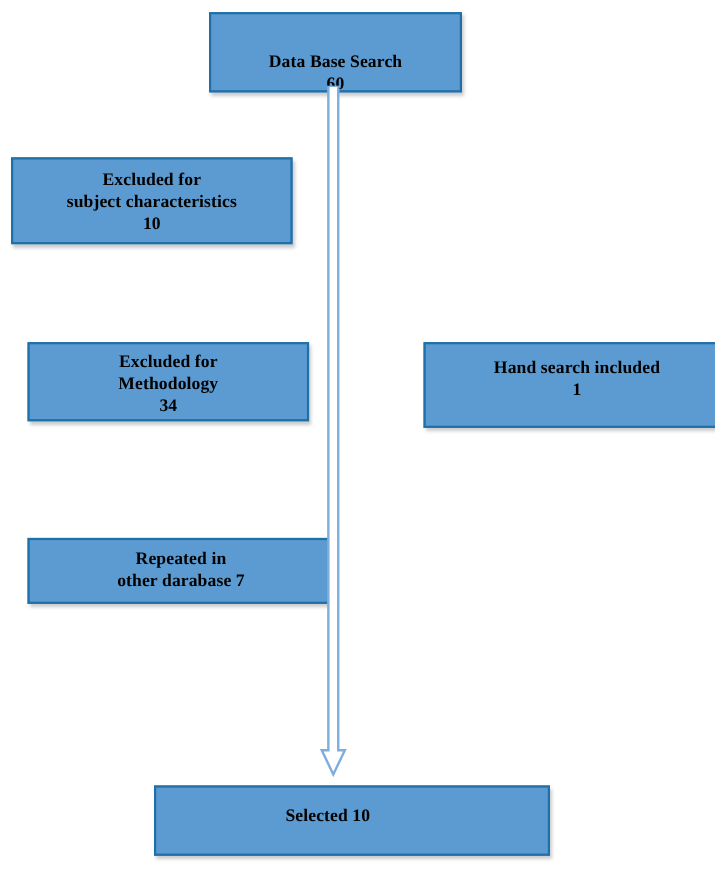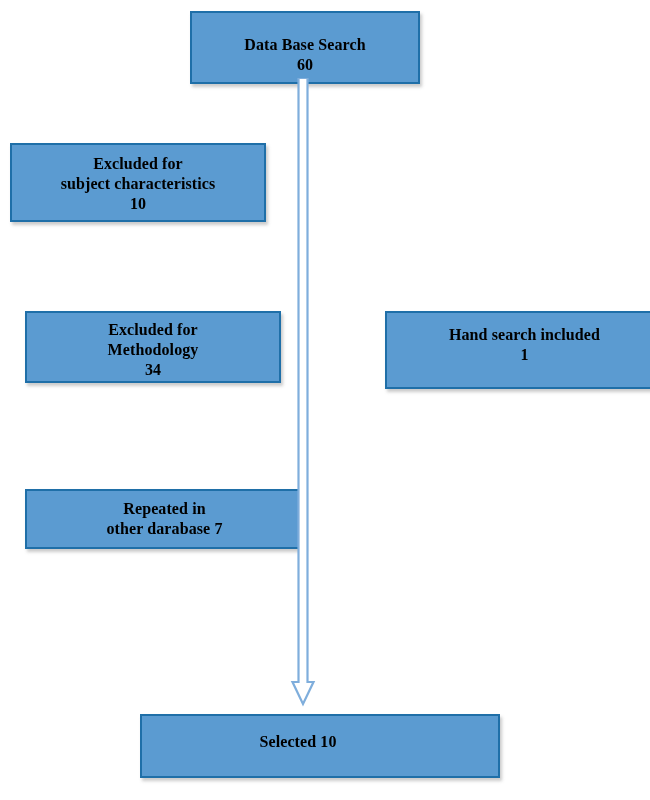--- a/index.html
+++ b/index.html
@@ -37,21 +37,21 @@
     font-weight: bold;
     color: #000000;
     font-size: 16px;
     line-height: 1.25;
     white-space: pre-line;
     letter-spacing: 0.1px;
   }
 
   
   #node-db-search      { left: 190px; top: 11px;  width: 230px; height: 73px; }
-  #node-db-search .label { padding-top: 22px; text-align: center; }
+  #node-db-search .label { padding-top: 34px; text-align: center; }
 
   #node-excl-subject   { left: 10px;  top: 143px; width: 256px; height: 79px; }
   #node-excl-subject .label { padding-top: 9px; }
 
   #node-excl-method    { left: 25px;  top: 311px; width: 256px; height: 72px; }
   #node-excl-method .label { padding-top: 7px; }
 
   #node-hand-search    { left: 385px; top: 311px; width: 279px; height: 78px; }
   #node-hand-search .label { padding-top: 12px; }
 

